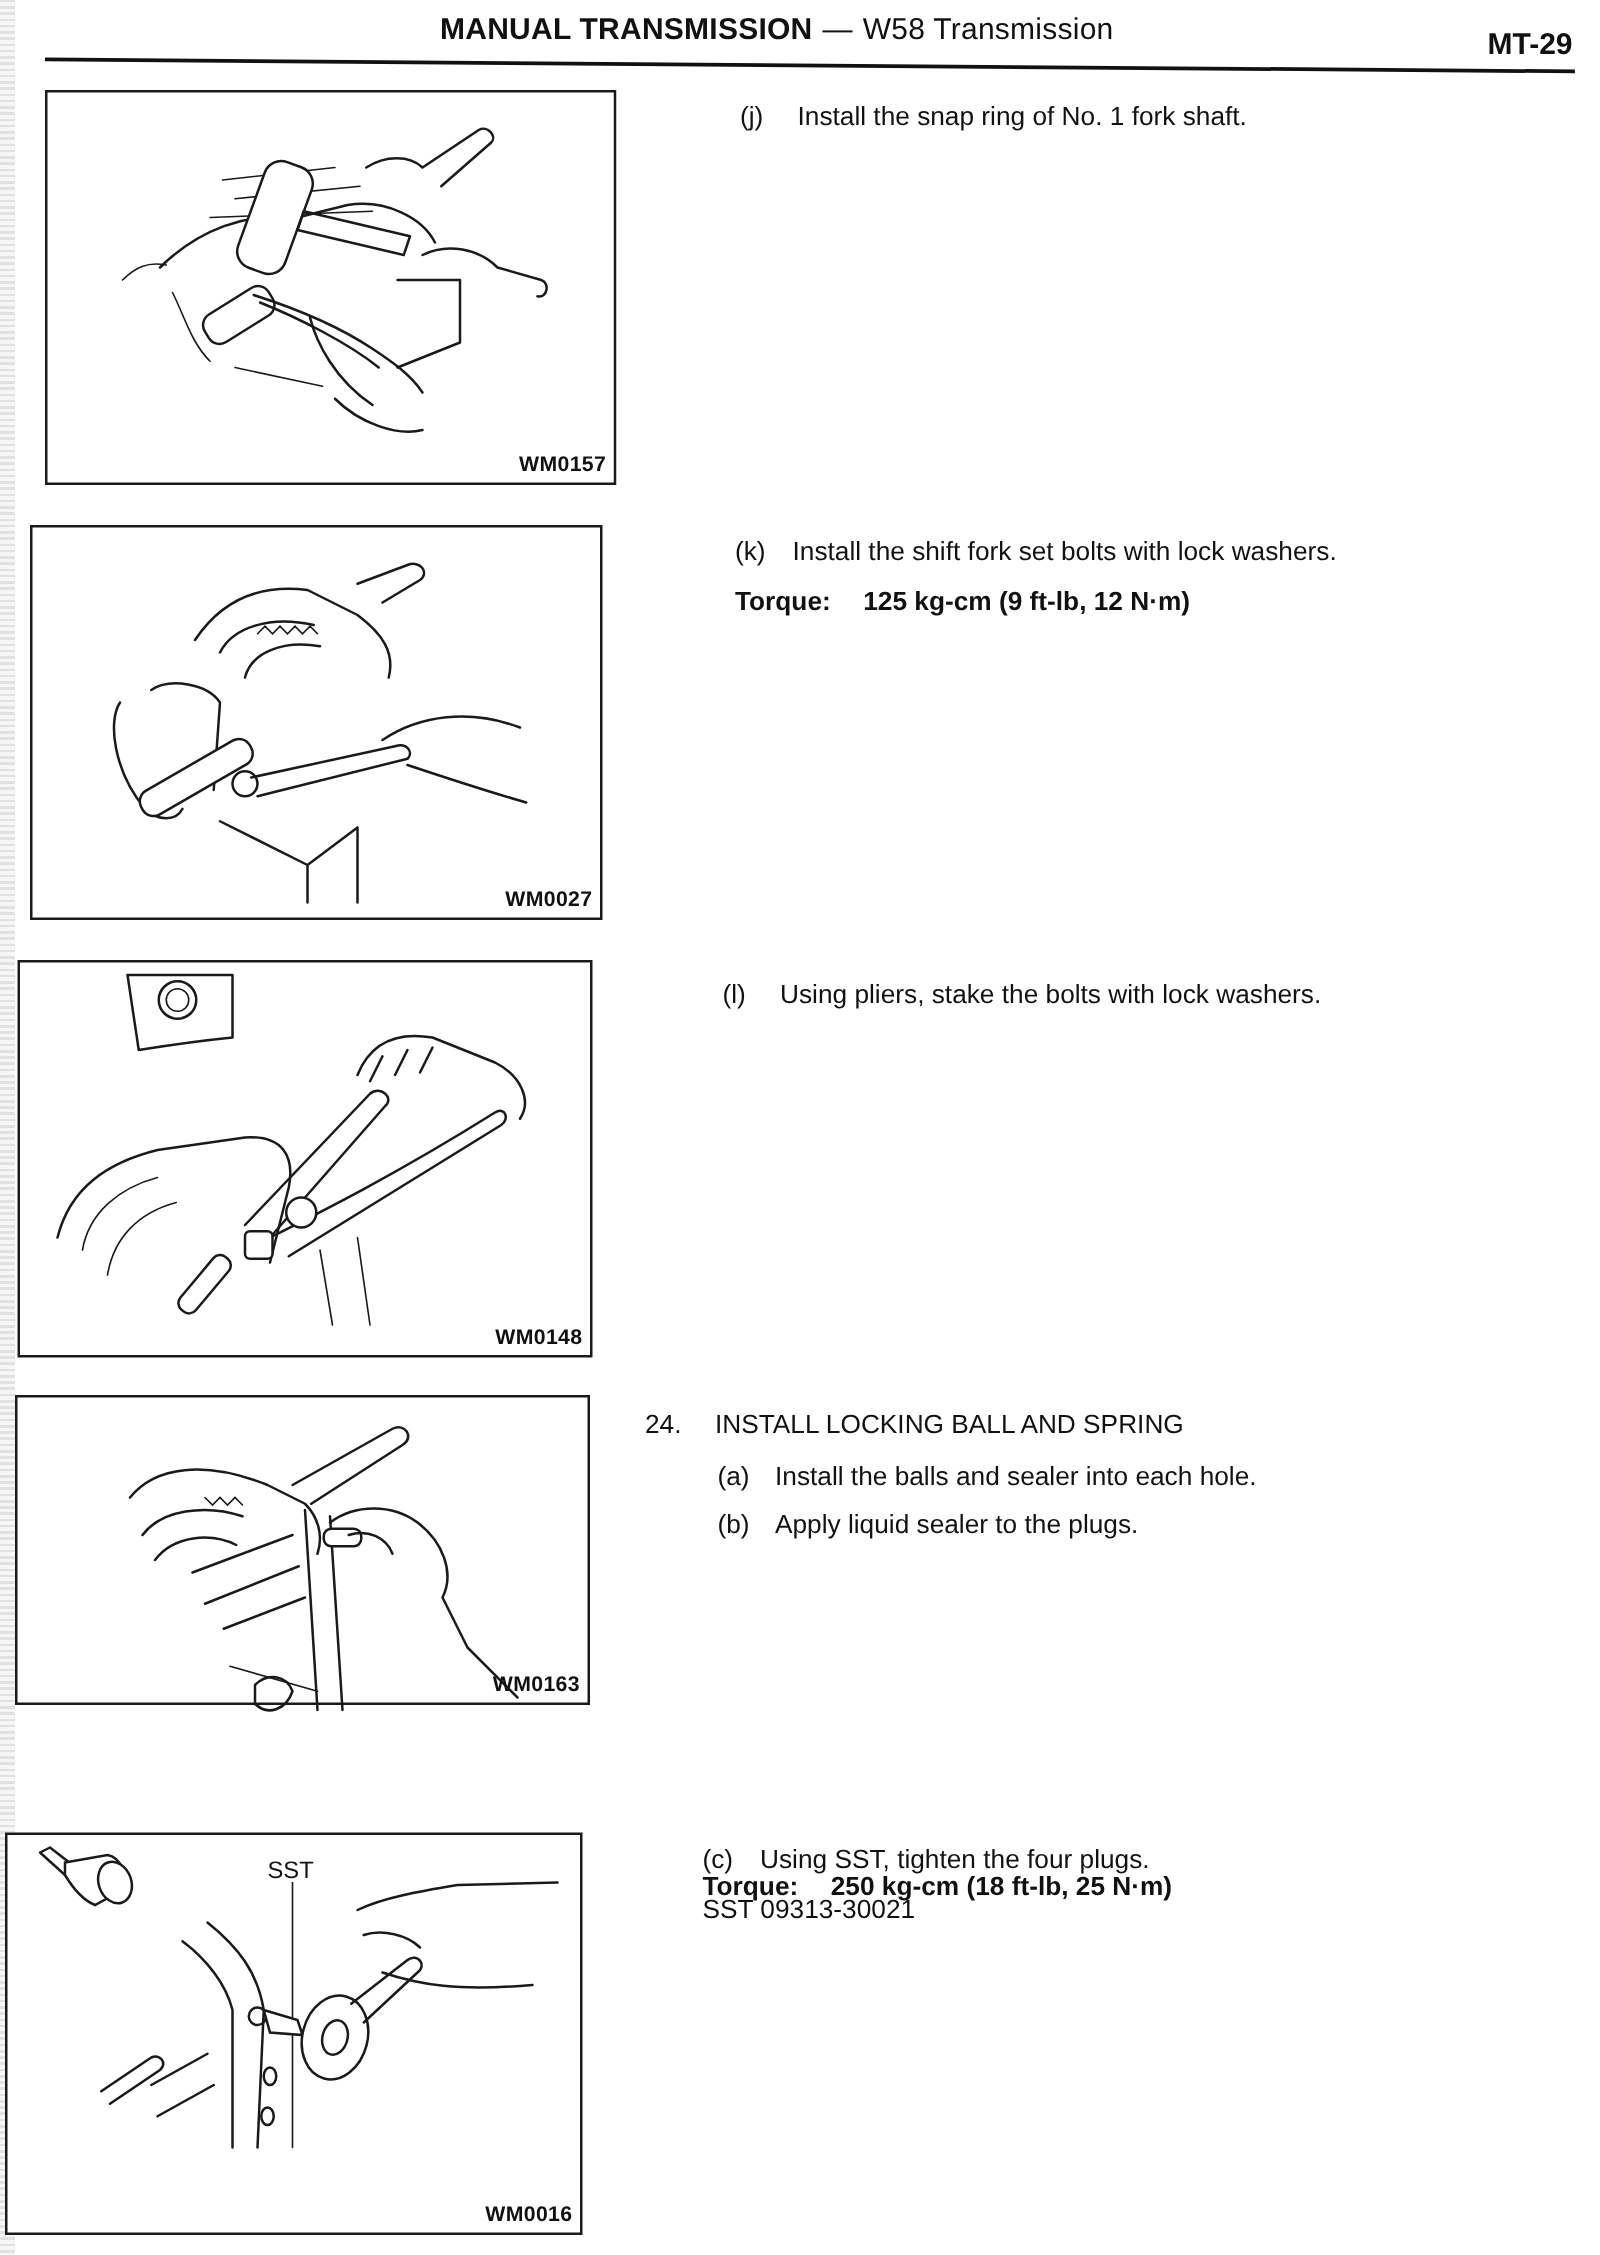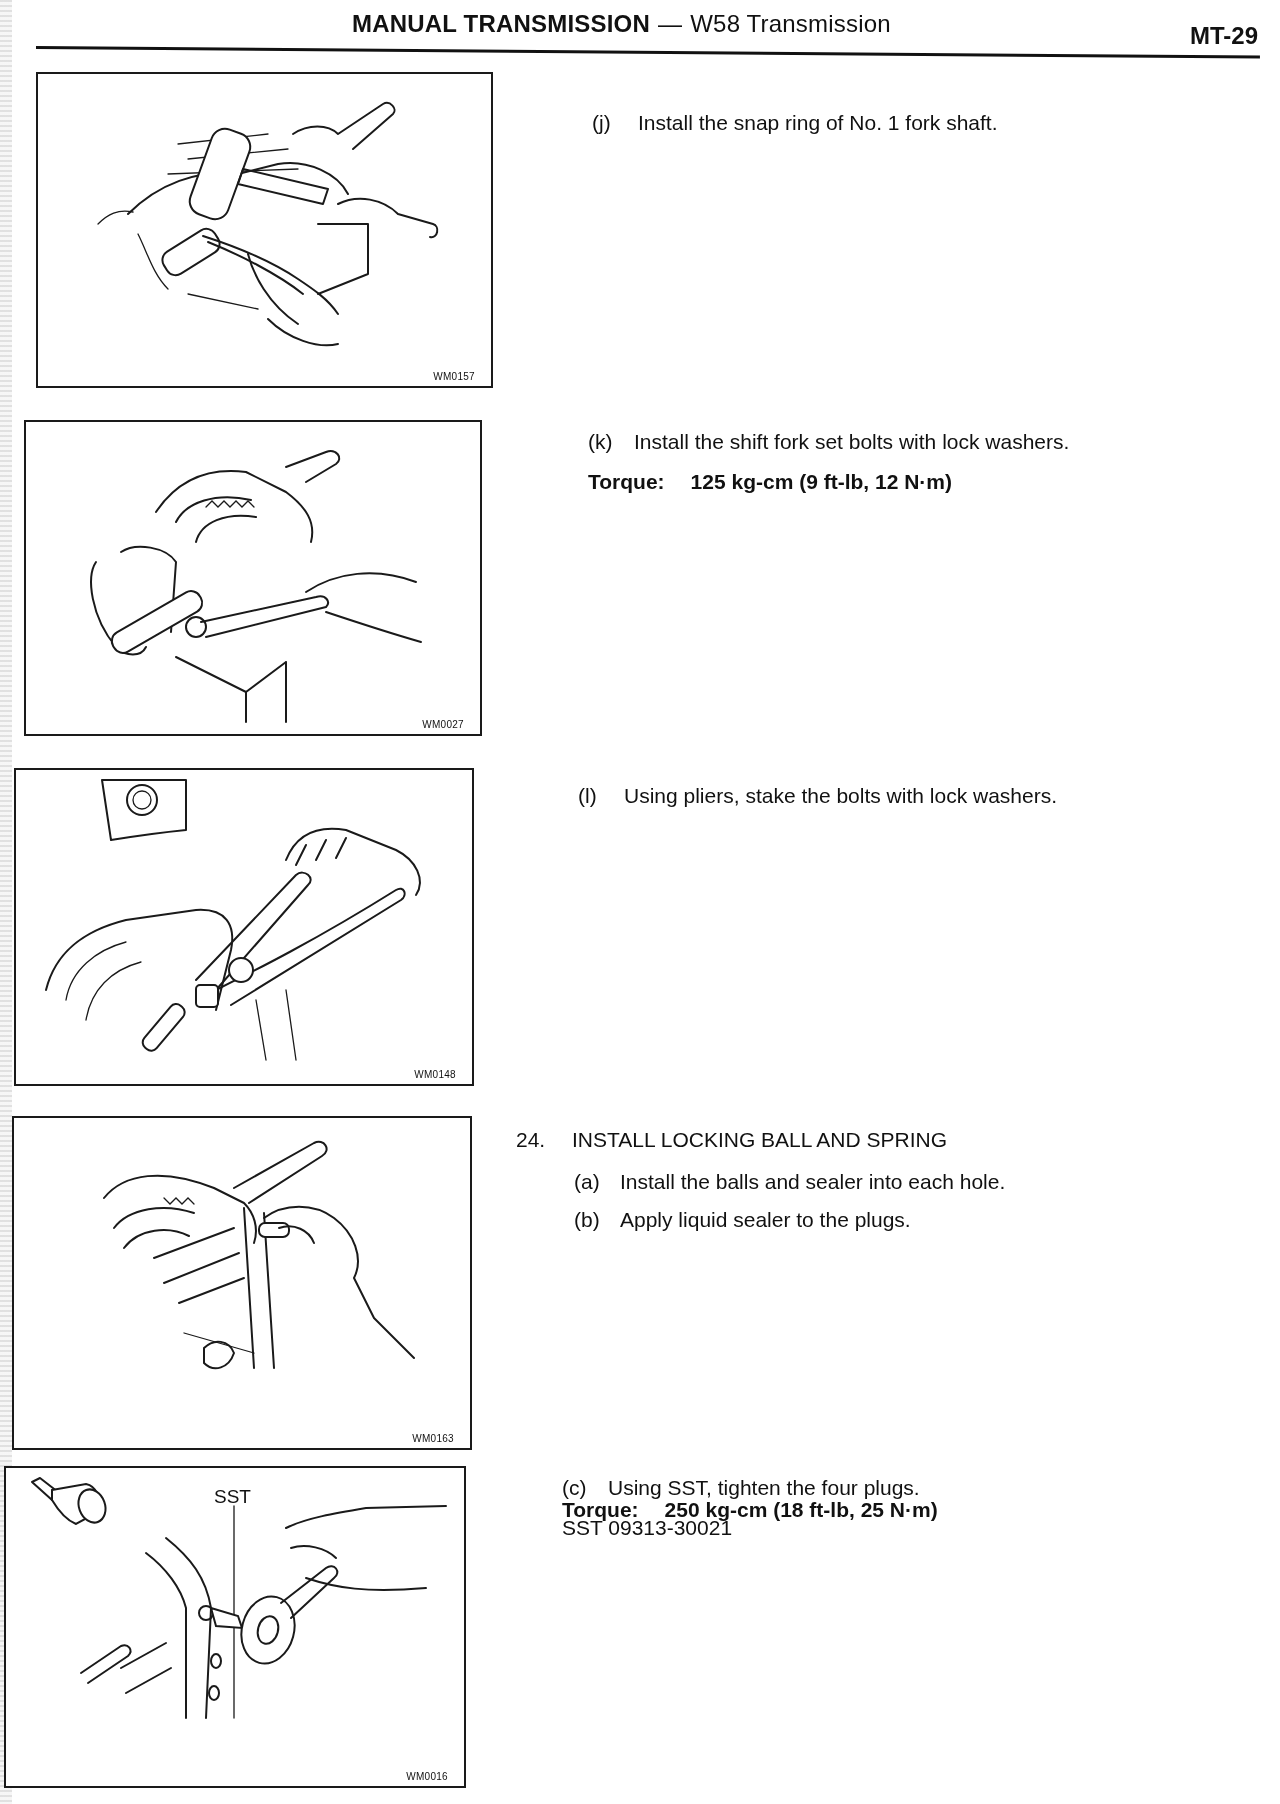--- a/index.html
+++ b/index.html
@@ -24,21 +24,21 @@
   }
   .hdr-rule {
     position: absolute; left: 36px; top: 46px; width: 1224px; height: 3px;
     background: #111; transform: rotate(0.45deg); transform-origin: left center;
   }
   .fig {
     position: absolute; border: 2px solid #1a1a1a; background: #fff; box-sizing: border-box;
   }
   .fig svg { position: absolute; left: 0; top: 0; }
   .fig-label {
-    position: absolute; right: 16px; bottom: 4px; font-size: 10px; font-weight: 400;
+    position: absolute; right: 6px; bottom: 4px; font-size: 17px; font-weight: 700;
     letter-spacing: .3px;
   }
   .sst-label {
     position: absolute; left: 208px; top: 18px; font-size: 19px; font-weight: 400;
   }
   .step { position: absolute; font-size: 21px; white-space: nowrap; }
   .step .tag { display: inline-block; min-width: 46px; }
   .torque { position: absolute; font-size: 21px; font-weight: 700; white-space: nowrap; }
   .torque .lbl { display: inline-block; margin-right: 26px; }
   .heading { position: absolute; font-size: 21px; font-weight: 400; white-space: nowrap; }
@@ -107,21 +107,21 @@
     <circle class="ln-fill" cx="225" cy="200" r="12"></circle>
     <rect class="ln-fill" x="180" y="215" width="22" height="22" rx="4"></rect>
     <path class="ln" d="M270 90 C280 65, 300 55, 330 60 L380 80 C400 90, 410 110, 400 125"></path>
     <path class="ln" d="M280 95 L290 75 M300 90 L310 70 M320 88 L330 68"></path>
     <rect class="ln-fill" x="140" y="230" width="16" height="55" rx="7" transform="rotate(40 148 257)"></rect>
     <path class="ln-thin" d="M240 230 L250 290 M270 220 L280 290"></path>
   </svg>
   <div class="fig-label">WM0148</div>
 </div>
 
-<div class="fig" style="left:12px; top:1116px; width:460px; height:334px;">
+<div class="fig" style="left:12px; top:1116px; width:460px; height:248px;">
   <svg width="456" height="314" viewBox="0 0 456 314">
     <path class="ln" d="M90 80 C110 55, 150 50, 200 70 L230 85 C240 95, 245 110, 240 125"></path>
     <path class="ln" d="M100 110 C115 90, 150 85, 180 95 M110 130 C125 110, 155 108, 175 118"></path>
     <path class="ln-thin" d="M150 80 l6 6 l6 -6 l6 6 l6 -6 l6 6"></path>
     <path class="ln" d="M220 70 L300 25 C310 20, 318 32, 308 38 L235 85"></path>
     <path class="ln" d="M230 90 L240 250 M250 95 L260 250"></path>
     <rect class="ln-fill" x="245" y="105" width="30" height="14" rx="6"></rect>
     <path class="ln" d="M250 100 C270 85, 300 85, 320 100 C340 115, 350 140, 340 160 L360 200 L400 240"></path>
     <path class="ln" d="M265 110 C280 105, 295 112, 300 125"></path>
     <path class="ln" d="M140 140 L220 110 M150 165 L225 135 M165 185 L230 160"></path>
@@ -150,21 +150,21 @@
     <path class="ln" d="M275 135 L320 100 C328 94, 336 104, 328 110 L285 150"></path>
     <path class="ln" d="M280 60 C300 50, 330 45, 360 40 L440 38 M300 110 C330 120, 360 125, 420 120"></path>
     <path class="ln" d="M285 80 C300 75, 320 80, 330 90"></path>
     <ellipse class="ln" cx="210" cy="193" rx="5" ry="7"></ellipse>
     <ellipse class="ln" cx="208" cy="225" rx="5" ry="7"></ellipse>
   </svg>
   <div class="sst-label">SST</div>
   <div class="fig-label">WM0016</div>
 </div>
 
-<div class="step" style="left:592px; top:82px;margin-top:29px;">
+<div class="step" style="left:592px; top:82px;">
   <span class="tag">(j)</span><span>Install the snap ring of No. 1 fork shaft.</span>
 </div>
 
 <div class="step" style="left:588px; top:430px;">
   <span class="tag">(k)</span><span>Install the shift fork set bolts with lock washers.</span>
 </div>
 <div class="torque" style="left:588px; top:470px;">
   <span class="lbl">Torque:</span><span>125 kg-cm (9 ft-lb, 12 N·m)</span>
 </div>
 

